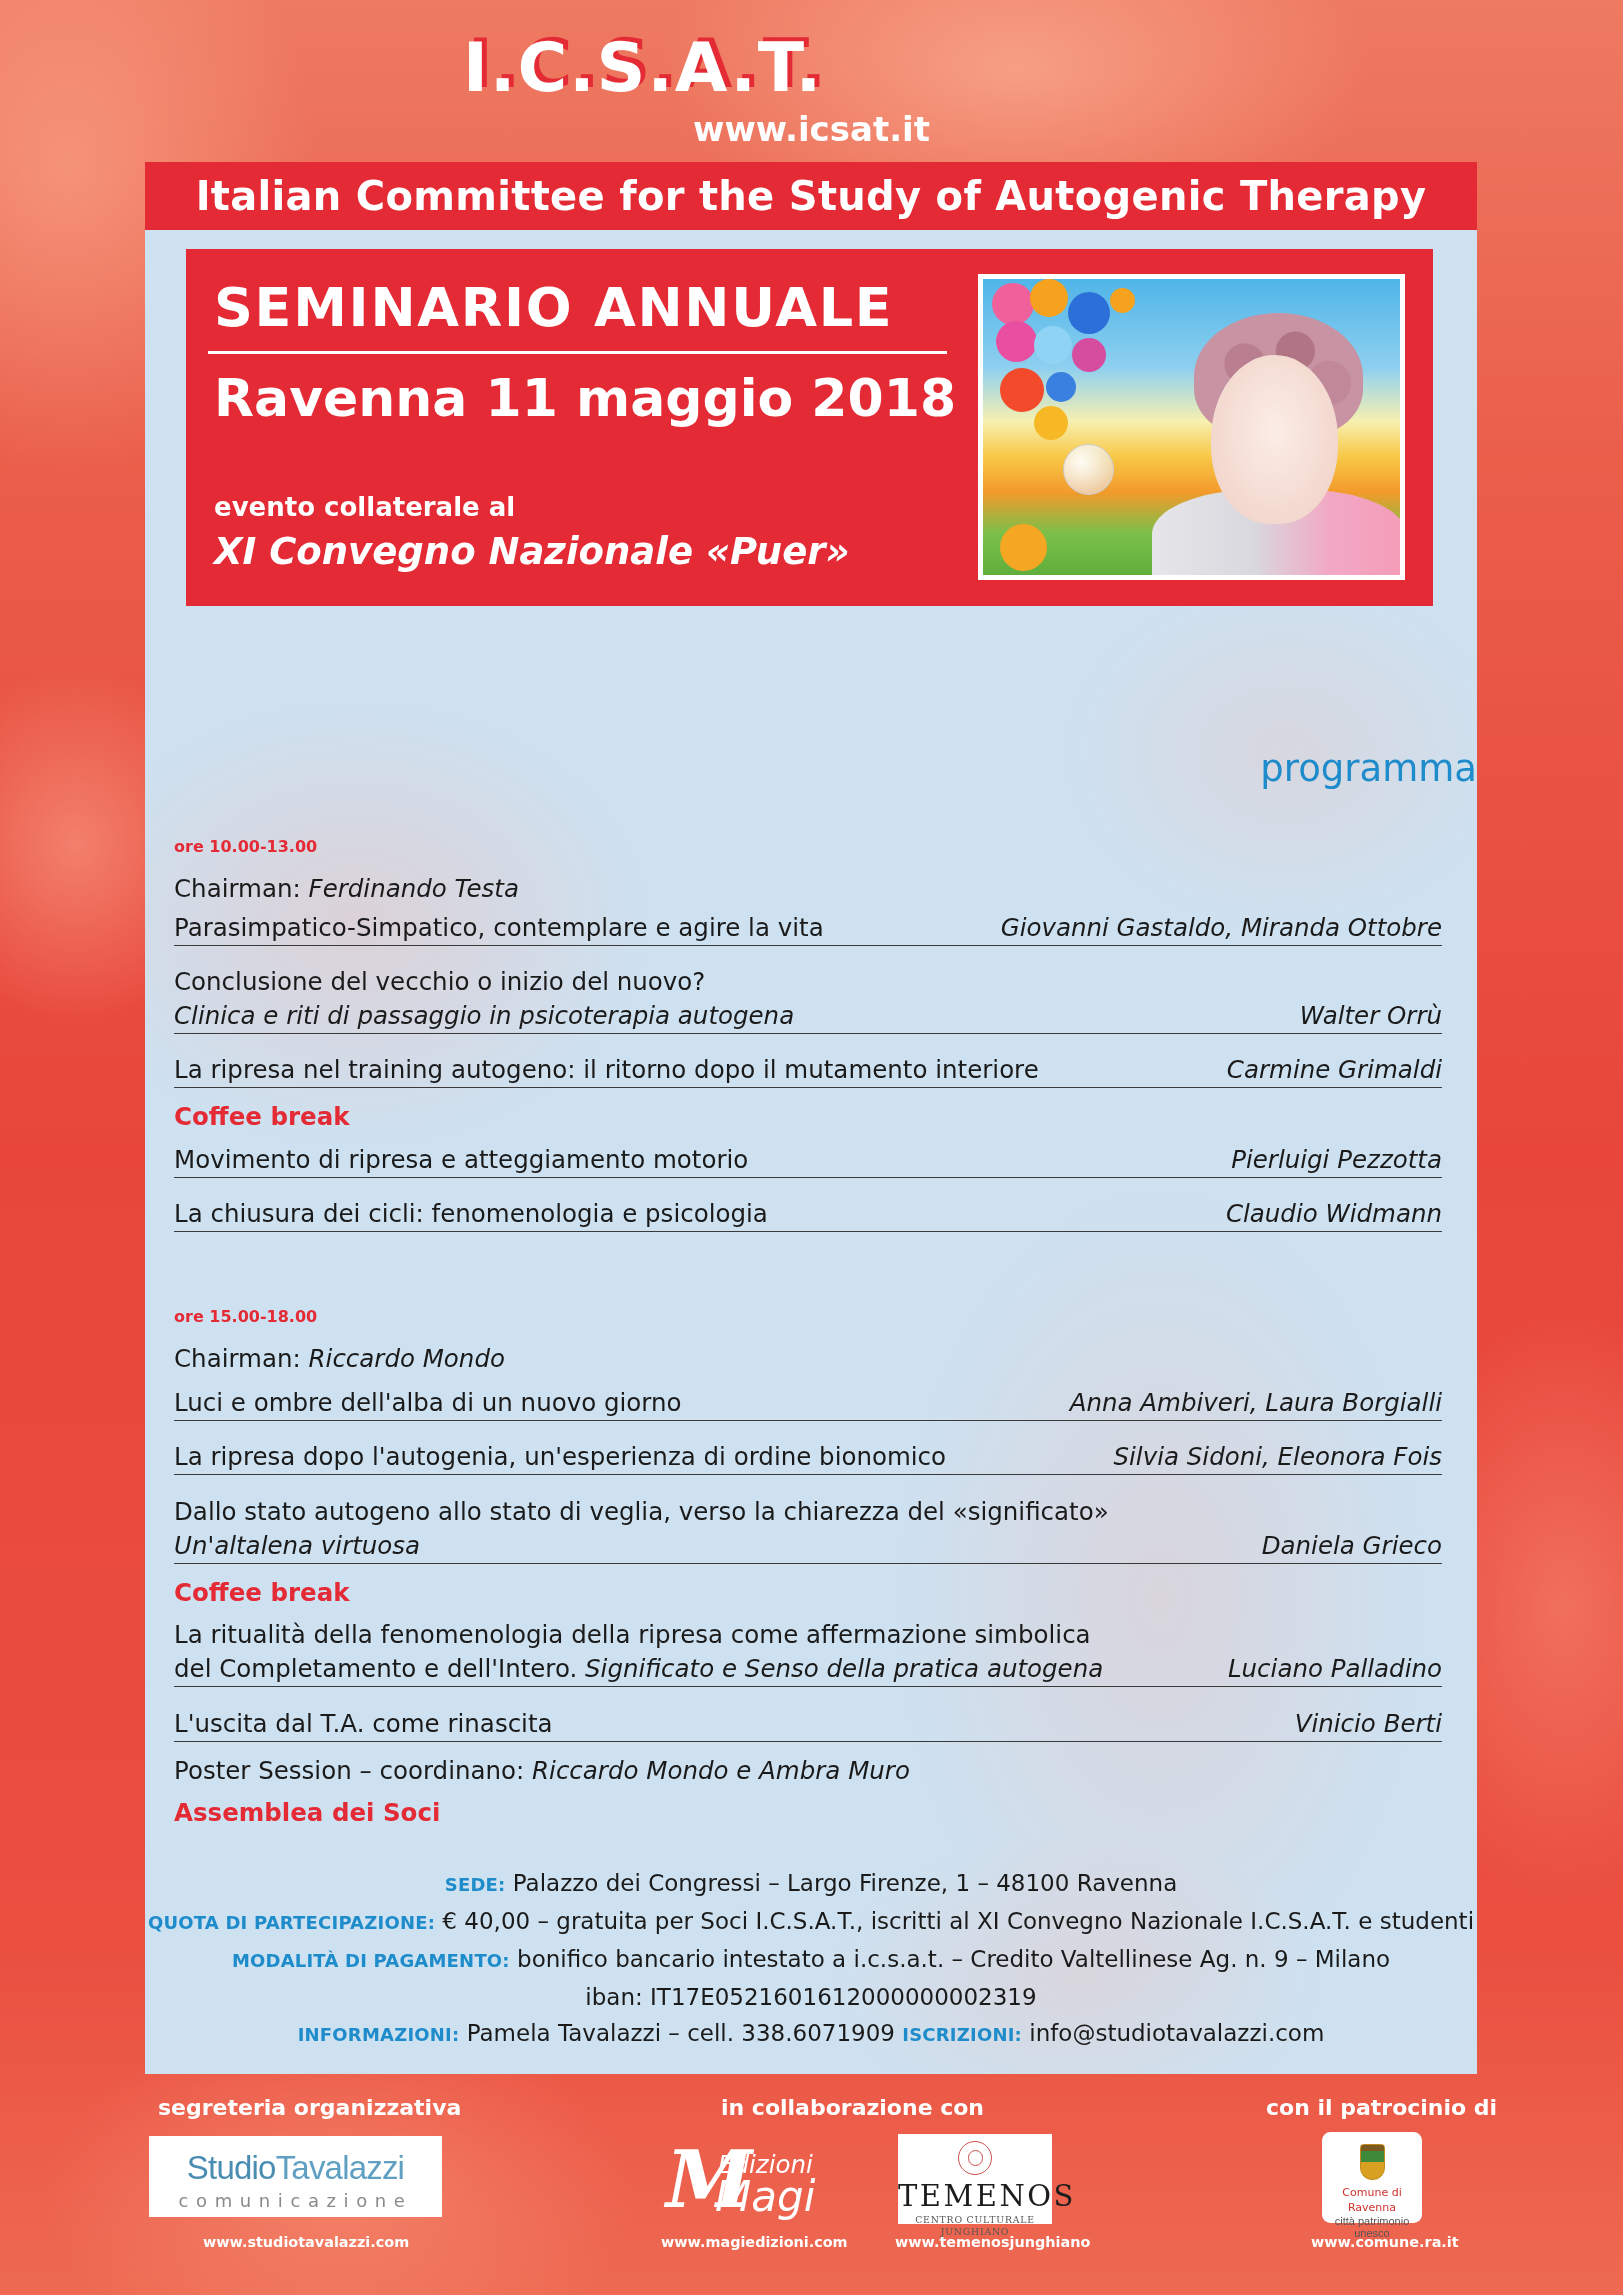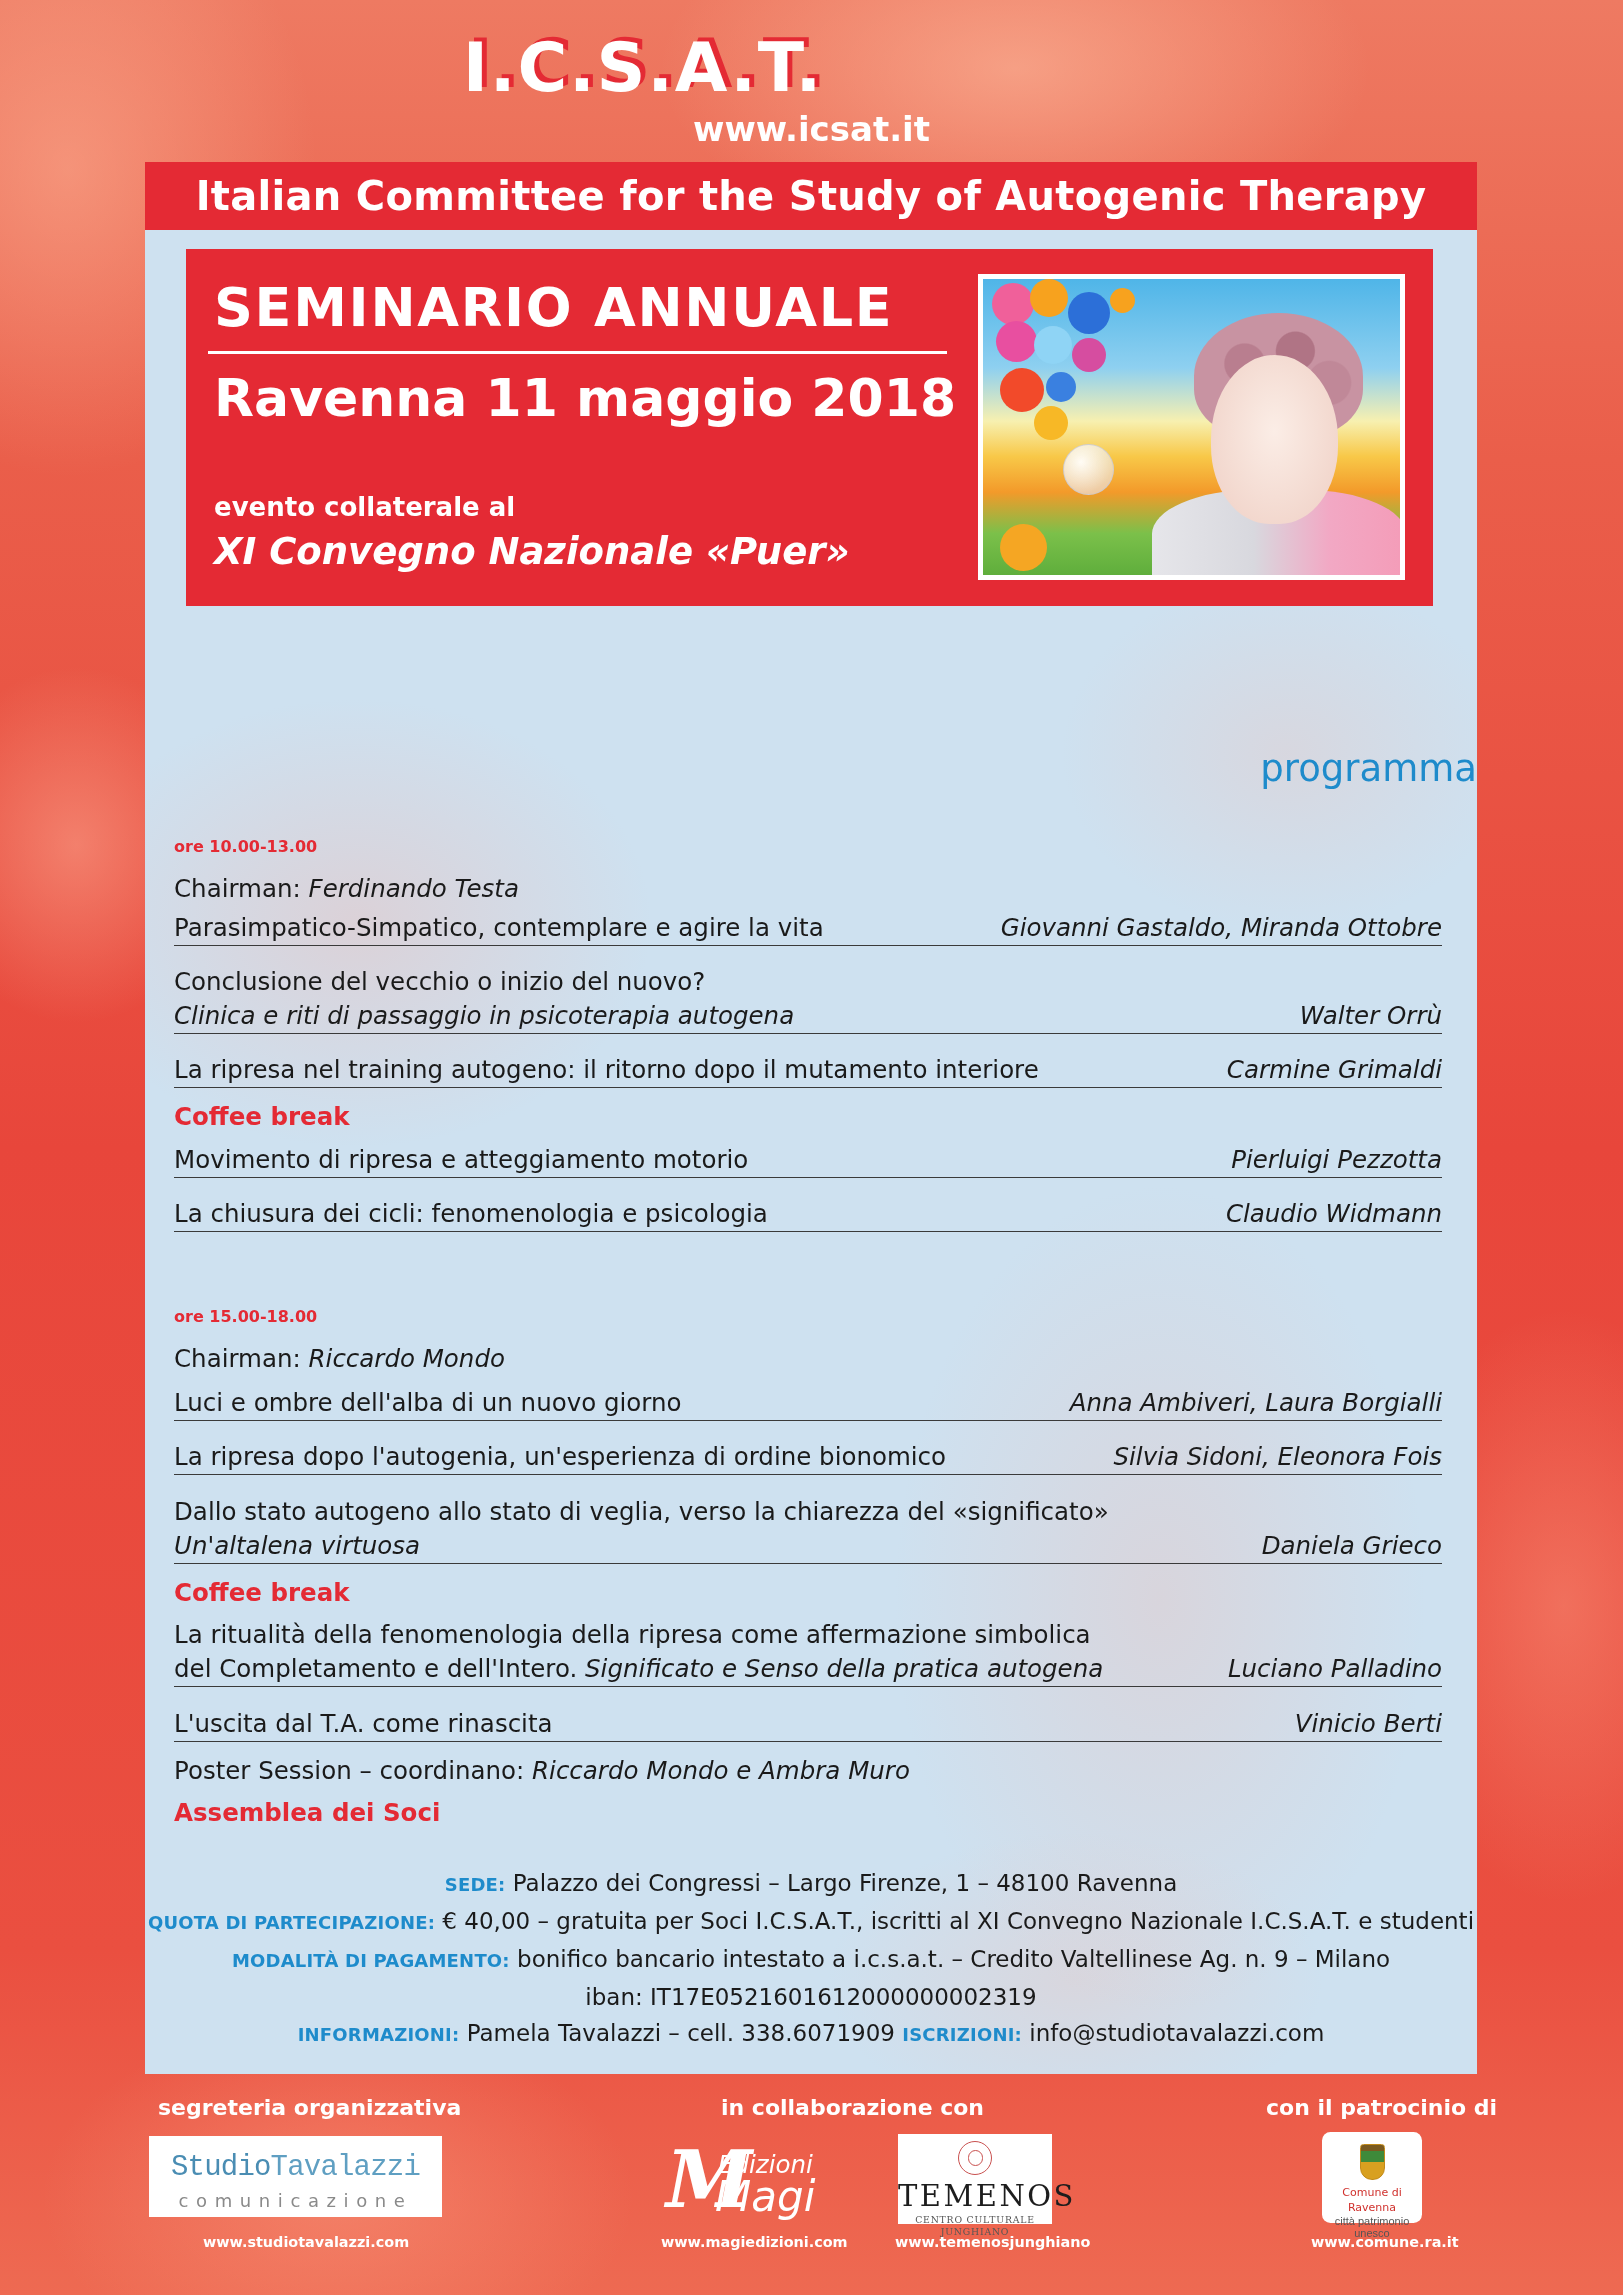--- a/index.html
+++ b/index.html
@@ -159,21 +159,21 @@
   }
   .logo-box {
     position: absolute; background: #fff;
   }
   .footer-url {
     position: absolute; top: 2232px;
     font-family: "DejaVu Sans", sans-serif; font-weight: bold;
     font-size: 14.4px; line-height: 20px; color: #fff; white-space: nowrap;
   }
   .tav-logo { text-align: center; padding-top: 8.5px; }
-  .tav-main { font-family: Liberation Mono, monospace; font-size: 29px; line-height: 46px; color: #4A8DB3; letter-spacing: -0.8px; }
+  .tav-main { font-family: Liberation Sans, sans-serif; font-size: 33px; line-height: 46px; color: #4A8DB3; letter-spacing: -0.8px; }
   .tav-main .light { color: #5F9FC2; }
   .tav-sub { font-family: "DejaVu Sans", sans-serif; font-size: 18px; line-height: 20px; color: #8a8a8a; letter-spacing: 7.6px; }
   .magi { position: absolute; color: #fff; }
   .magi-m {
     position: absolute; left: 0; top: 0;
     font-family: "DejaVu Serif", serif; font-weight: bold; font-style: italic;
     font-size: 78px; line-height: 85px;
   }
   .magi-t1 { position: absolute; left: 52px; top: 13.5px; font-style: italic; font-size: 24.5px; line-height: 27px; }
   .magi-t2 { position: absolute; left: 49px; top: 36px; font-style: italic; font-size: 42px; line-height: 47px; }

